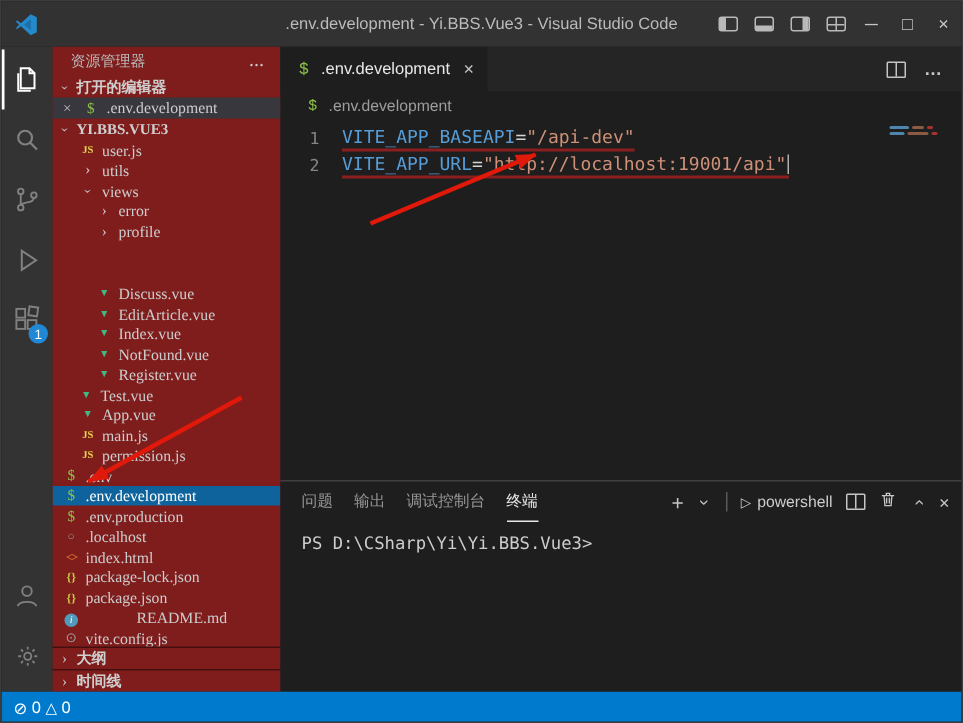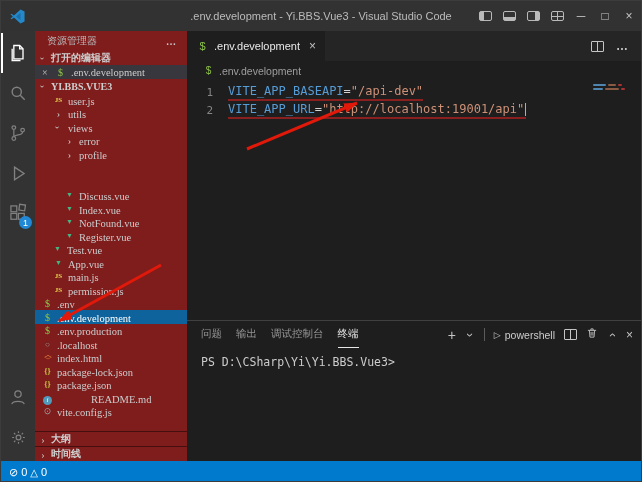--- a/index.html
+++ b/index.html
@@ -214,20 +214,24 @@
           <div class="tree-row" style="padding-left: 28px;">
             <span class="tw">›</span>
             <span class="tree-label">profile</span>
           </div>
           <div class="tree-row" style="padding-left: 28px; margin-top: 28px;">
             <span class="tw i-vue">▼</span>
             <span class="tree-label">Discuss.vue</span>
           </div>
           <div class="tree-row" style="padding-left: 28px;">
             <span class="tw i-vue">▼</span>
+            <span class="tree-label">EditArticle.vue</span>
+          </div>
+          <div class="tree-row" style="padding-left: 28px;">
+            <span class="tw i-vue">▼</span>
             <span class="tree-label">Index.vue</span>
           </div>
           <div class="tree-row" style="padding-left: 28px;">
             <span class="tw i-vue">▼</span>
             <span class="tree-label">NotFound.vue</span>
           </div>
           <div class="tree-row" style="padding-left: 28px;">
             <span class="tw i-vue">▼</span>
             <span class="tree-label">Register.vue</span>
           </div>

